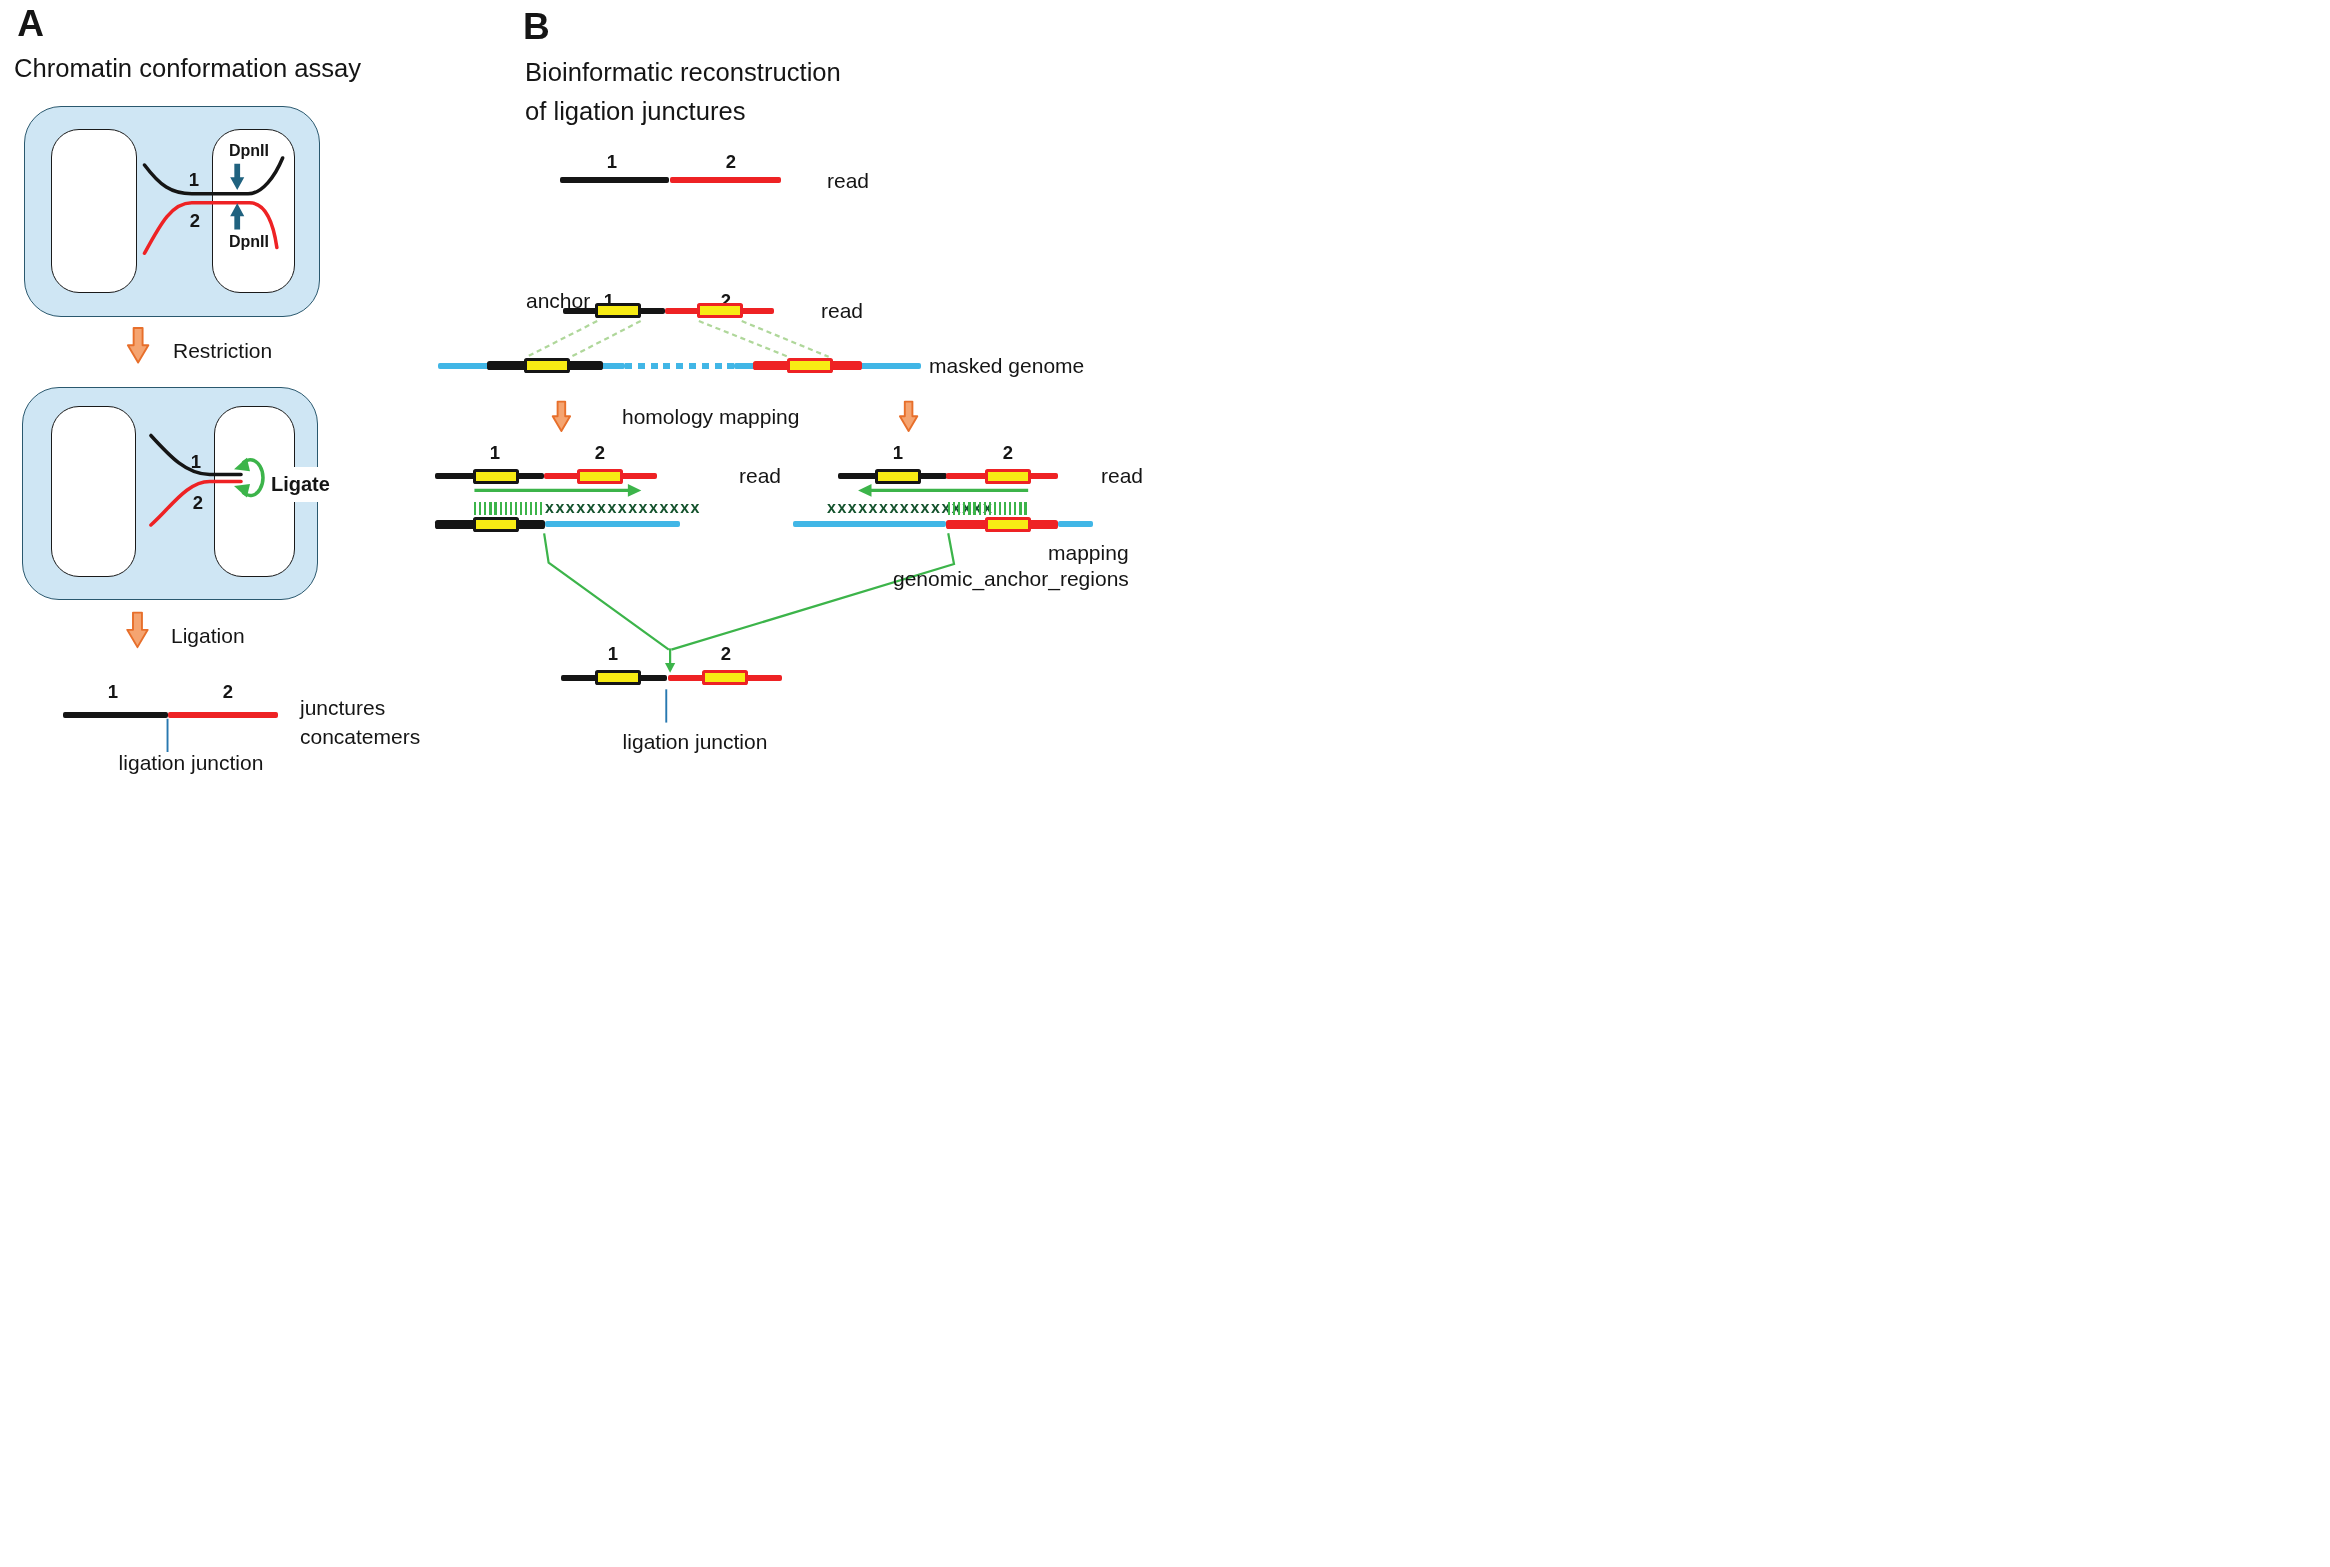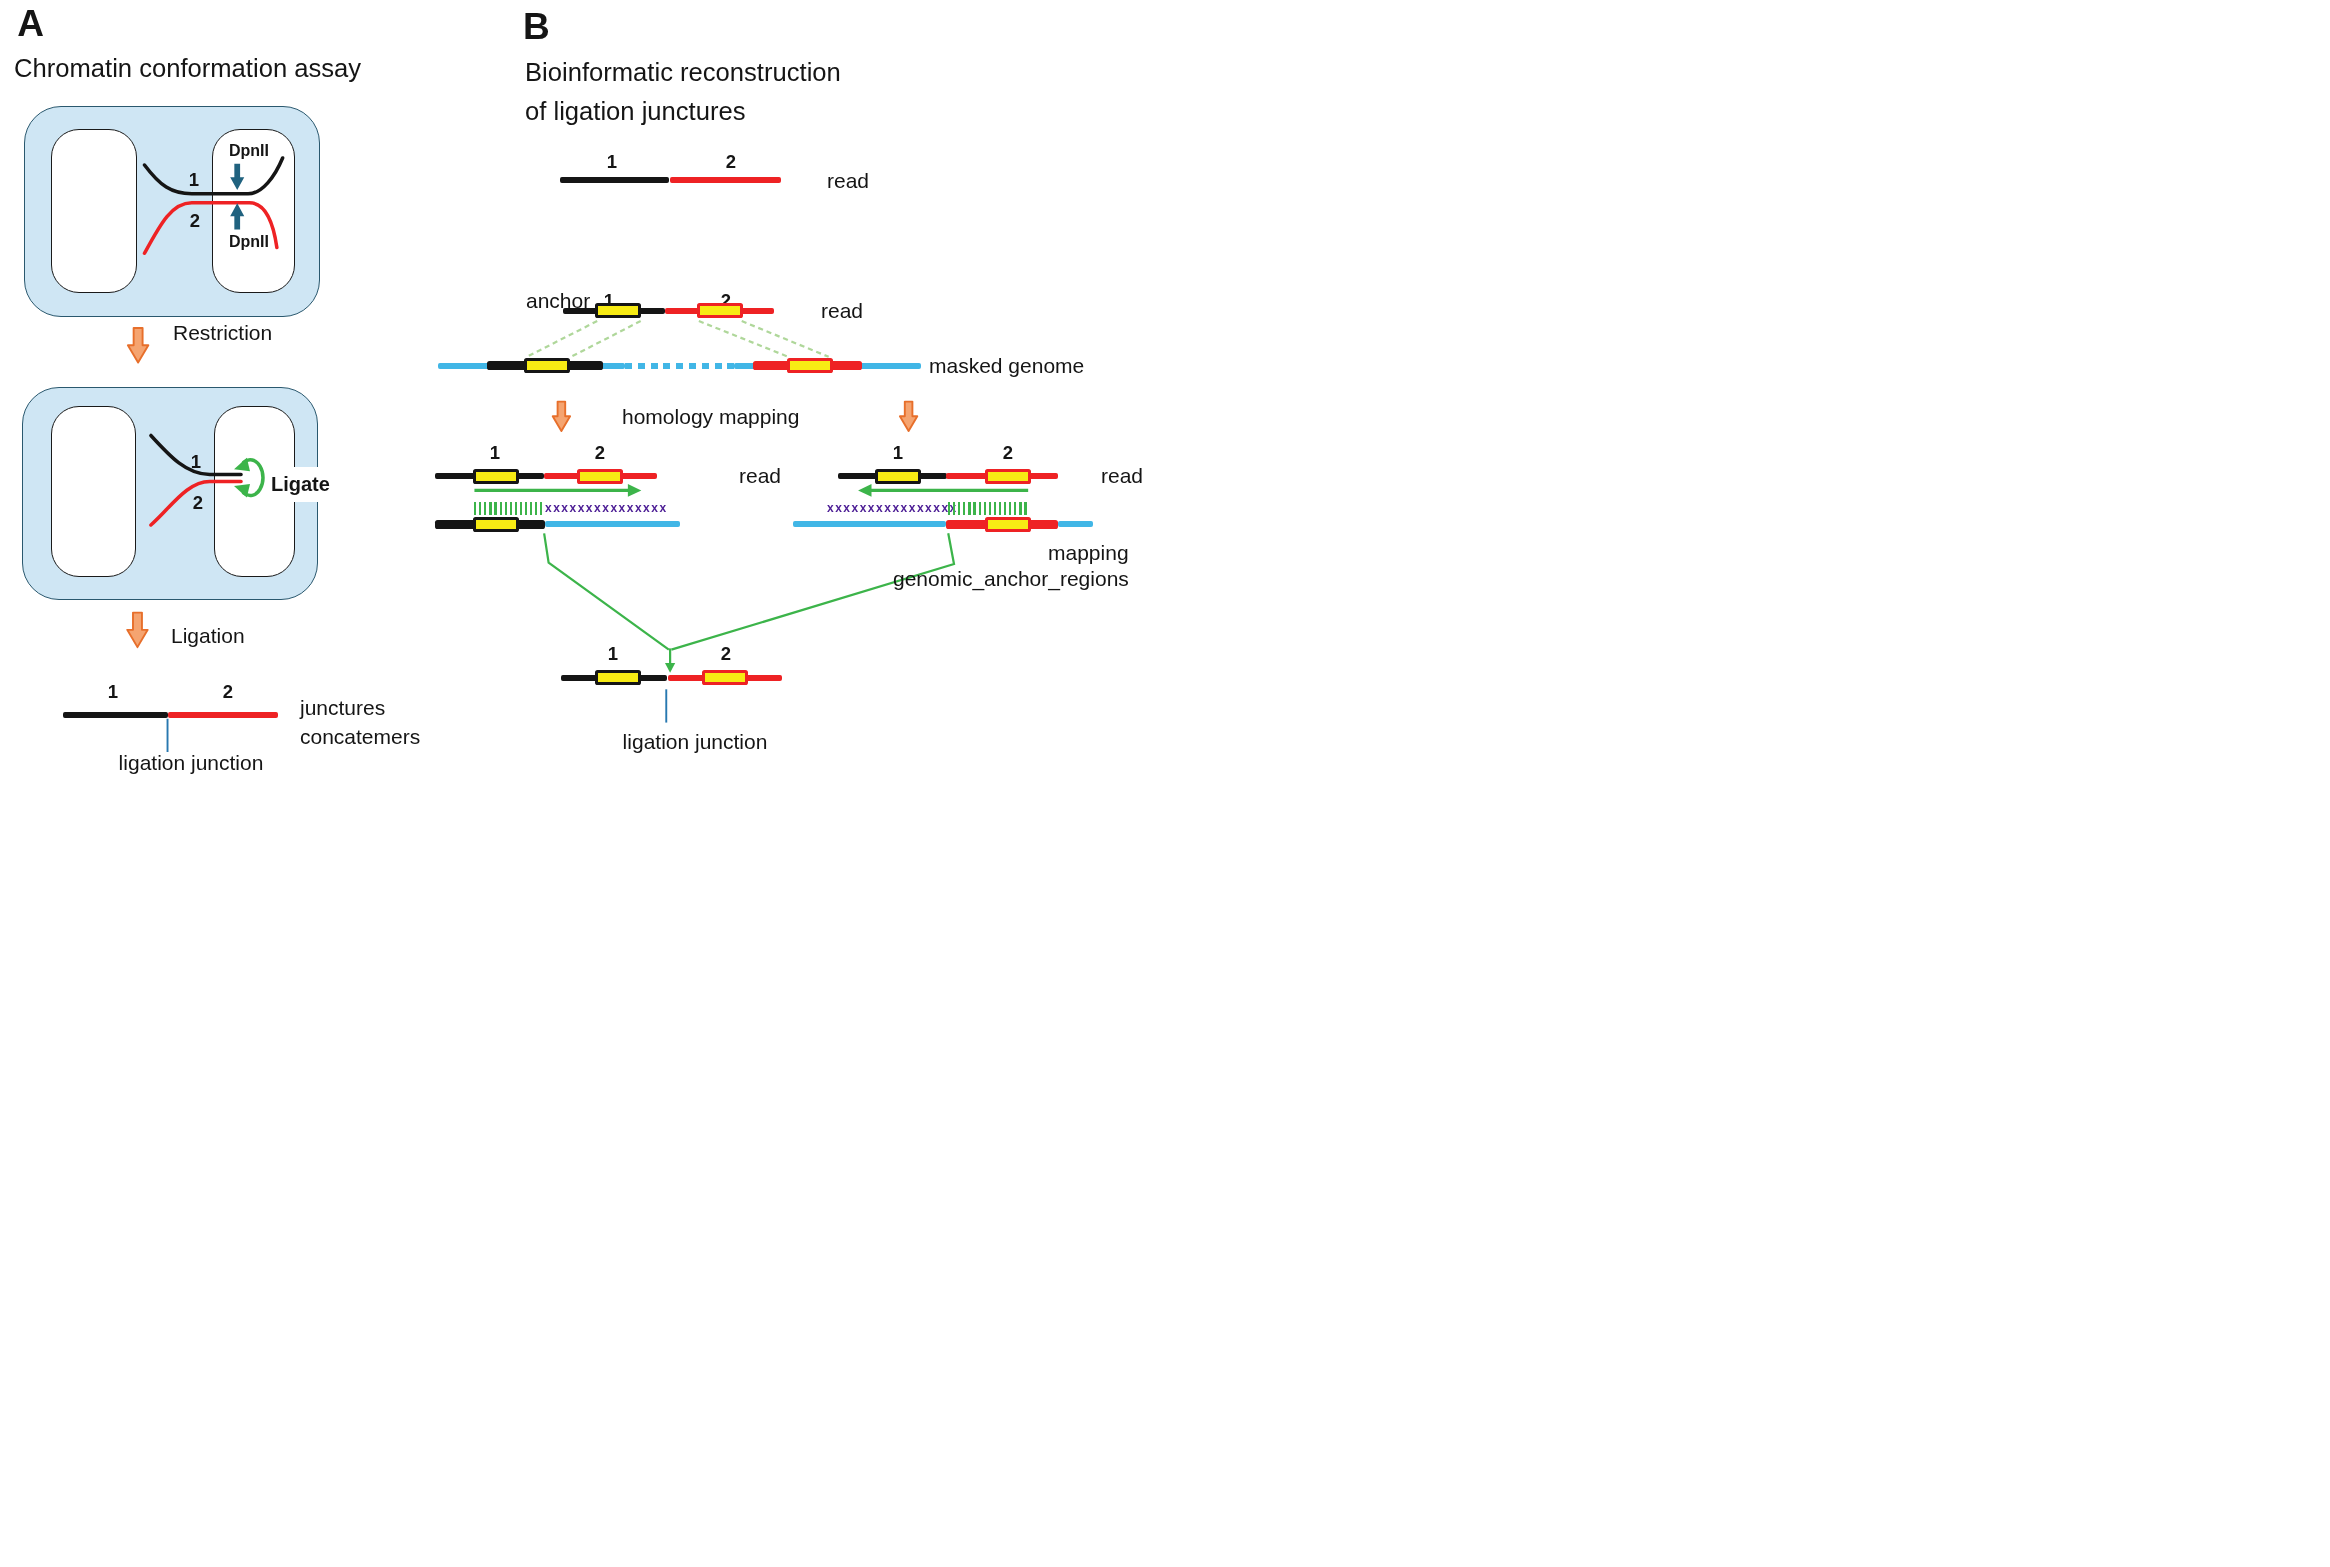--- a/index.html
+++ b/index.html
@@ -21,21 +21,21 @@
   .bar.red{background:var(--chromosome2-red,#EE2224);}
   .bar.blue{background:var(--genome-blue,#41B6E6);}
   .seg{position:absolute;height:9px;border-radius:2.6px;}
   .seg.black{background:var(--chromosome1-black,#151515);}
   .seg.red{background:var(--chromosome2-red,#EE2224);}
   .bar.dashedblue{background:repeating-linear-gradient(90deg,var(--genome-blue,#41B6E6) 0 7px,transparent 7px 12.8px);border-radius:0;}
   .anchor{position:absolute;box-sizing:border-box;width:46px;height:15.3px;background:var(--anchor-yellow,#F7EB14);
           border:3.2px solid var(--chromosome1-black,#151515);border-radius:2.6px;}
   .anchor.redb{border-color:var(--chromosome2-red,#EE2224);}
   .ticks{position:absolute;height:12.8px;background:repeating-linear-gradient(90deg,var(--match-green,#3CB44A) 0 2.2px,transparent 2.2px 5.1px);}
-  .xmarks{position:absolute;font-size:12px;font-weight:700;letter-spacing:1.5px;color:#4c1d95;transform:translateY(-50%);white-space:nowrap;}
+  .xmarks{position:absolute;font-size:16px;font-weight:700;letter-spacing:1.5px;color:#14532d;transform:translateY(-50%);white-space:nowrap;}
   svg{position:absolute;left:0;top:0;pointer-events:none;}
 </style>
 </head>
 <body>
 
 <div id="canvas">
 
   <div class="panel-letter" style="left:17.3px;top:5.1px">A</div>
   <div class="title" style="left:14px;top:68px">Chromatin conformation assay</div>
 
@@ -89,21 +89,21 @@
     <polyline points="1483,834 1492,882 1050,1016" fill="none" stroke="var(--match-green,#3CB44A)" stroke-width="3.5"></polyline>
     <line x1="1048" y1="1014" x2="1048" y2="1040" stroke="var(--match-green,#3CB44A)" stroke-width="3.5"></line>
     <polygon points="1048,1052 1040,1037 1056,1037" fill="var(--match-green,#3CB44A)"></polygon>
   </svg>
 
   <div class="num" style="left:194px;top:180px">1</div>
   <div class="num" style="left:195px;top:221px">2</div>
   <div class="num" style="left:249px;top:151px;font-size:16px">DpnII</div>
   <div class="num" style="left:249px;top:242px;font-size:16px">DpnII</div>
 
-  <div class="lbl" style="left:173px;top:333px">Restriction</div>
+  <div class="lbl" style="left:173px;top:351px">Restriction</div>
 
   <div class="num" style="left:196px;top:462px">1</div>
   <div class="num" style="left:198px;top:503px">2</div>
   <div class="lbl bold" style="left:271px;top:484px;font-size:20px">Ligate</div>
 
   <div class="lbl" style="left:171px;top:636px">Ligation</div>
 
   <div class="num" style="left:113px;top:692px">1</div>
   <div class="num" style="left:228px;top:692px">2</div>
   <div class="bar black" style="left:63px;top:712px;width:105px"></div>

